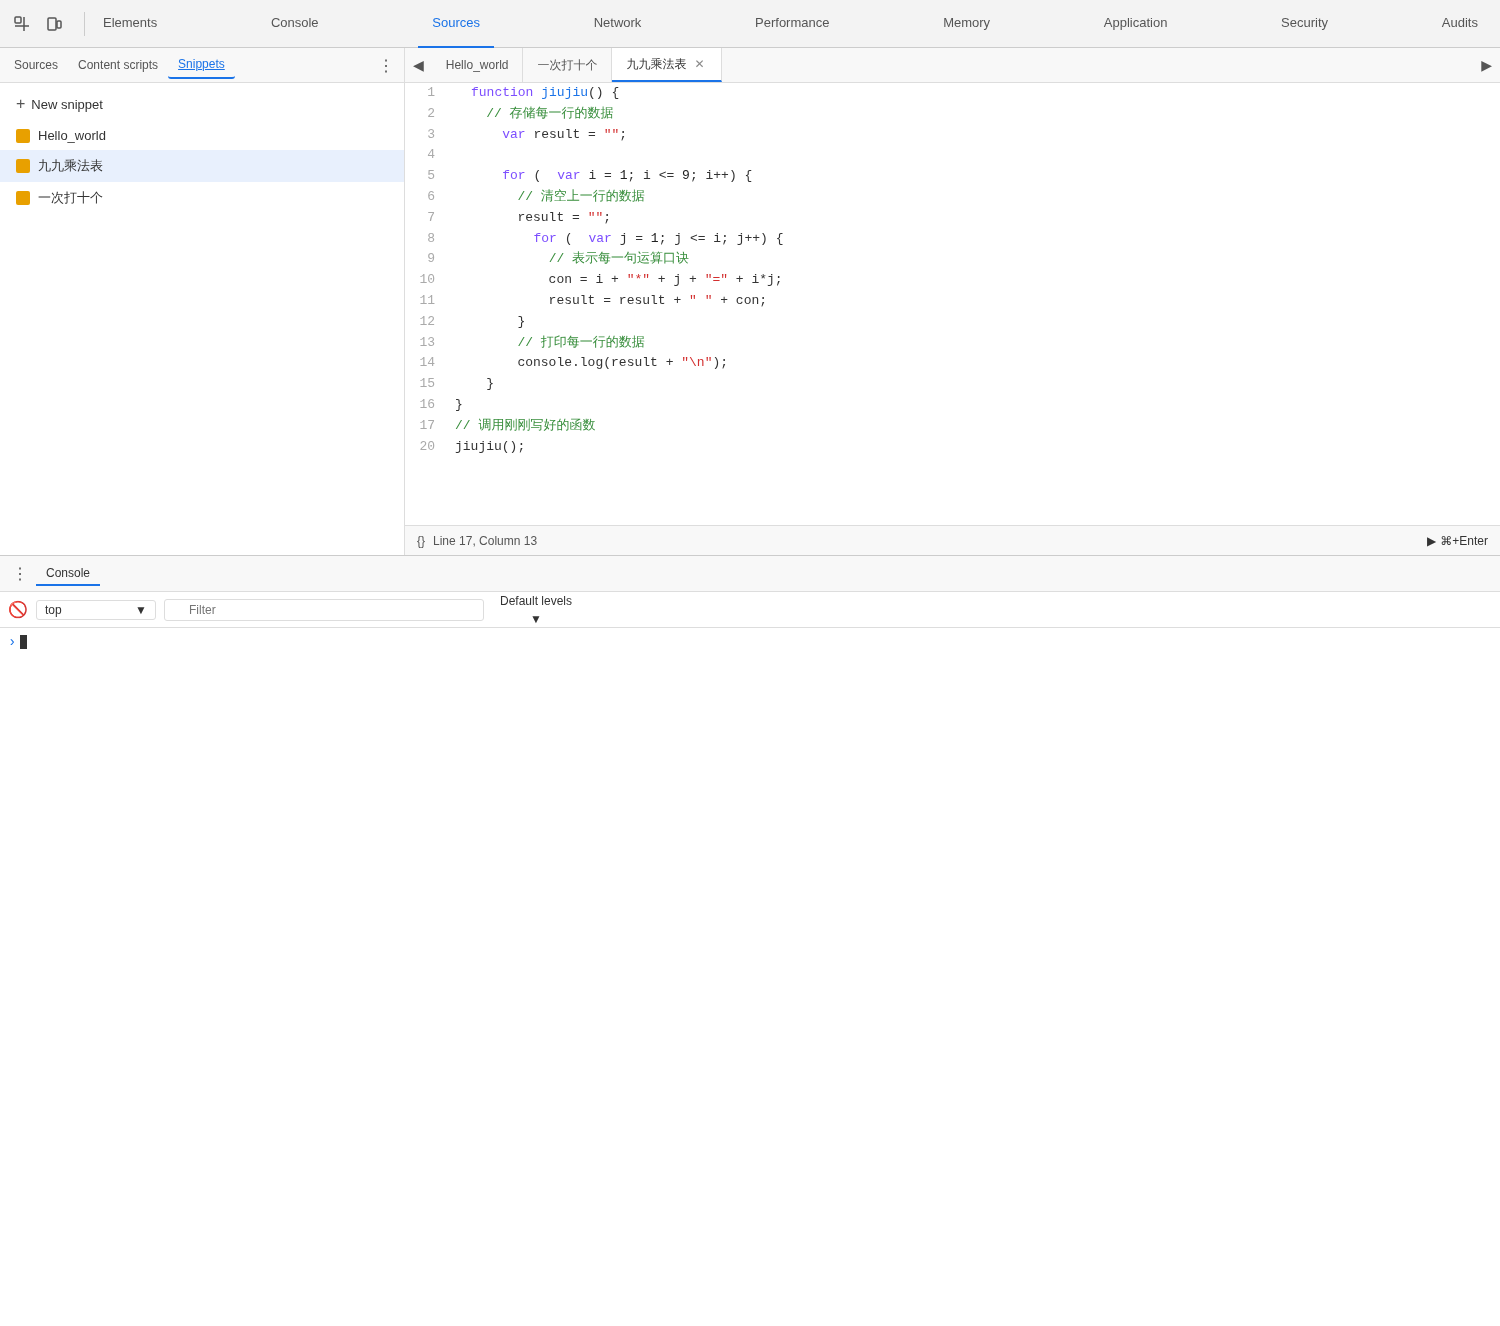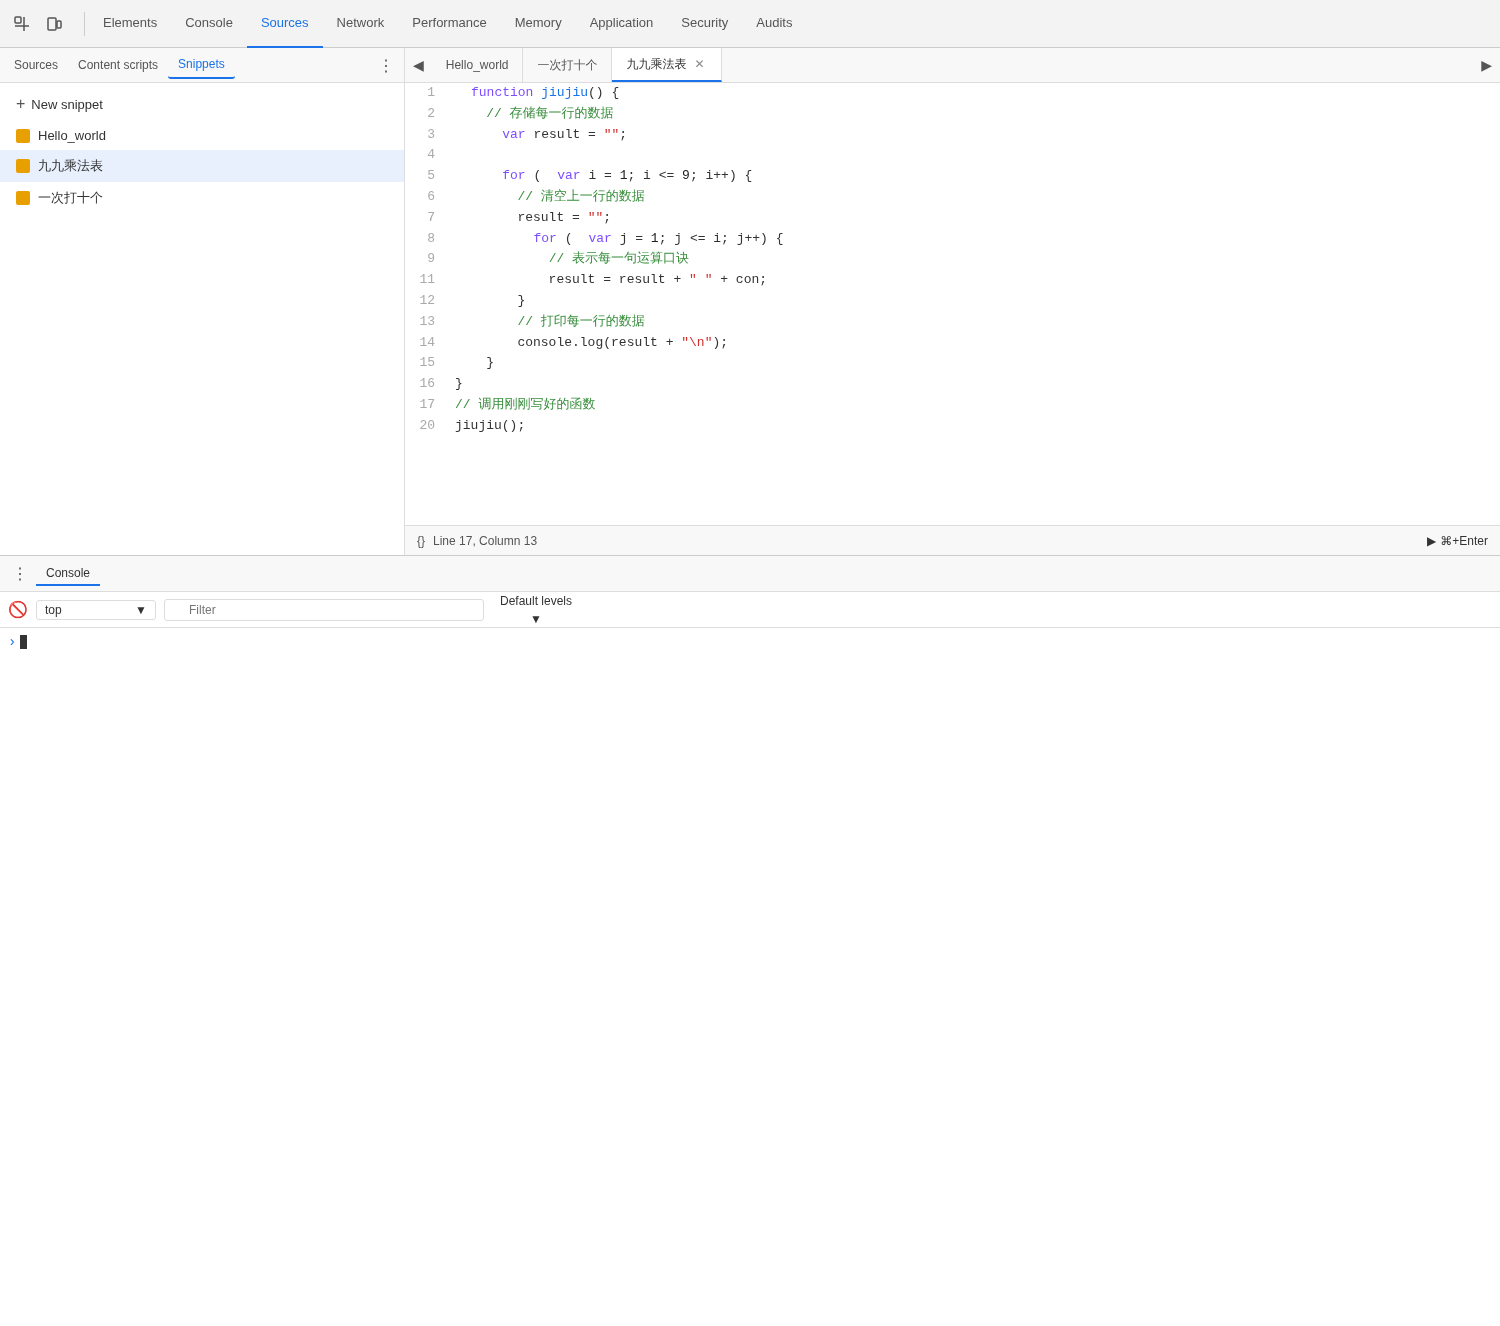--- a/index.html
+++ b/index.html
@@ -29,20 +29,21 @@
       font-size: 14px;
     }
     .toolbar-divider {
       width: 1px; height: 24px; background: #ccc; margin: 0 4px;
     }
     .tab-nav {
       display: flex;
       align-items: stretch;
       height: 48px;
       flex: 1;
+      justify-content: space-between;
     }
     .tab-nav-item {
       display: flex;
       align-items: center;
       padding: 0 14px;
       cursor: pointer;
       font-size: 13px;
       color: #555;
       border-bottom: 2px solid transparent;
       white-space: nowrap;
@@ -80,20 +81,21 @@
     .left-tab {
       padding: 6px 10px;
       font-size: 12px;
       cursor: pointer;
       color: #555;
       border-radius: 3px;
     }
     .left-tab.active {
       color: #1a73e8;
       border-bottom: 2px solid #1a73e8;
+      text-decoration: underline;
     }
     .left-tab-more {
       margin-left: auto;
       padding: 4px 6px;
       cursor: pointer;
       color: #555;
       font-size: 16px;
     }
 
     .snippet-list {
@@ -454,20 +456,24 @@
           </tr>
           <tr>
             <td class="code-line-num">8</td>
             <td class="code-line-content">        <span class="c-purple">for</span> (<span class="c-purple">var</span> j = <span class="c-black">1</span>; j &lt;= i; j++) {</td>
           </tr>
           <tr>
             <td class="code-line-num">9</td>
             <td class="code-line-content">            <span class="c-green">// 表示每一句运算口诀</span></td>
           </tr>
           <tr>
+            <td class="code-line-num">10</td>
+            <td class="code-line-content">            con = i + <span class="c-red">"*"</span> + j + <span class="c-red">"="</span> + i*j;</td>
+          </tr>
+          <tr>
             <td class="code-line-num">11</td>
             <td class="code-line-content">            result = result + <span class="c-red">" "</span> + con;</td>
           </tr>
           <tr>
             <td class="code-line-num">12</td>
             <td class="code-line-content">        }</td>
           </tr>
           <tr>
             <td class="code-line-num">13</td>
             <td class="code-line-content">        <span class="c-green">// 打印每一行的数据</span></td>

